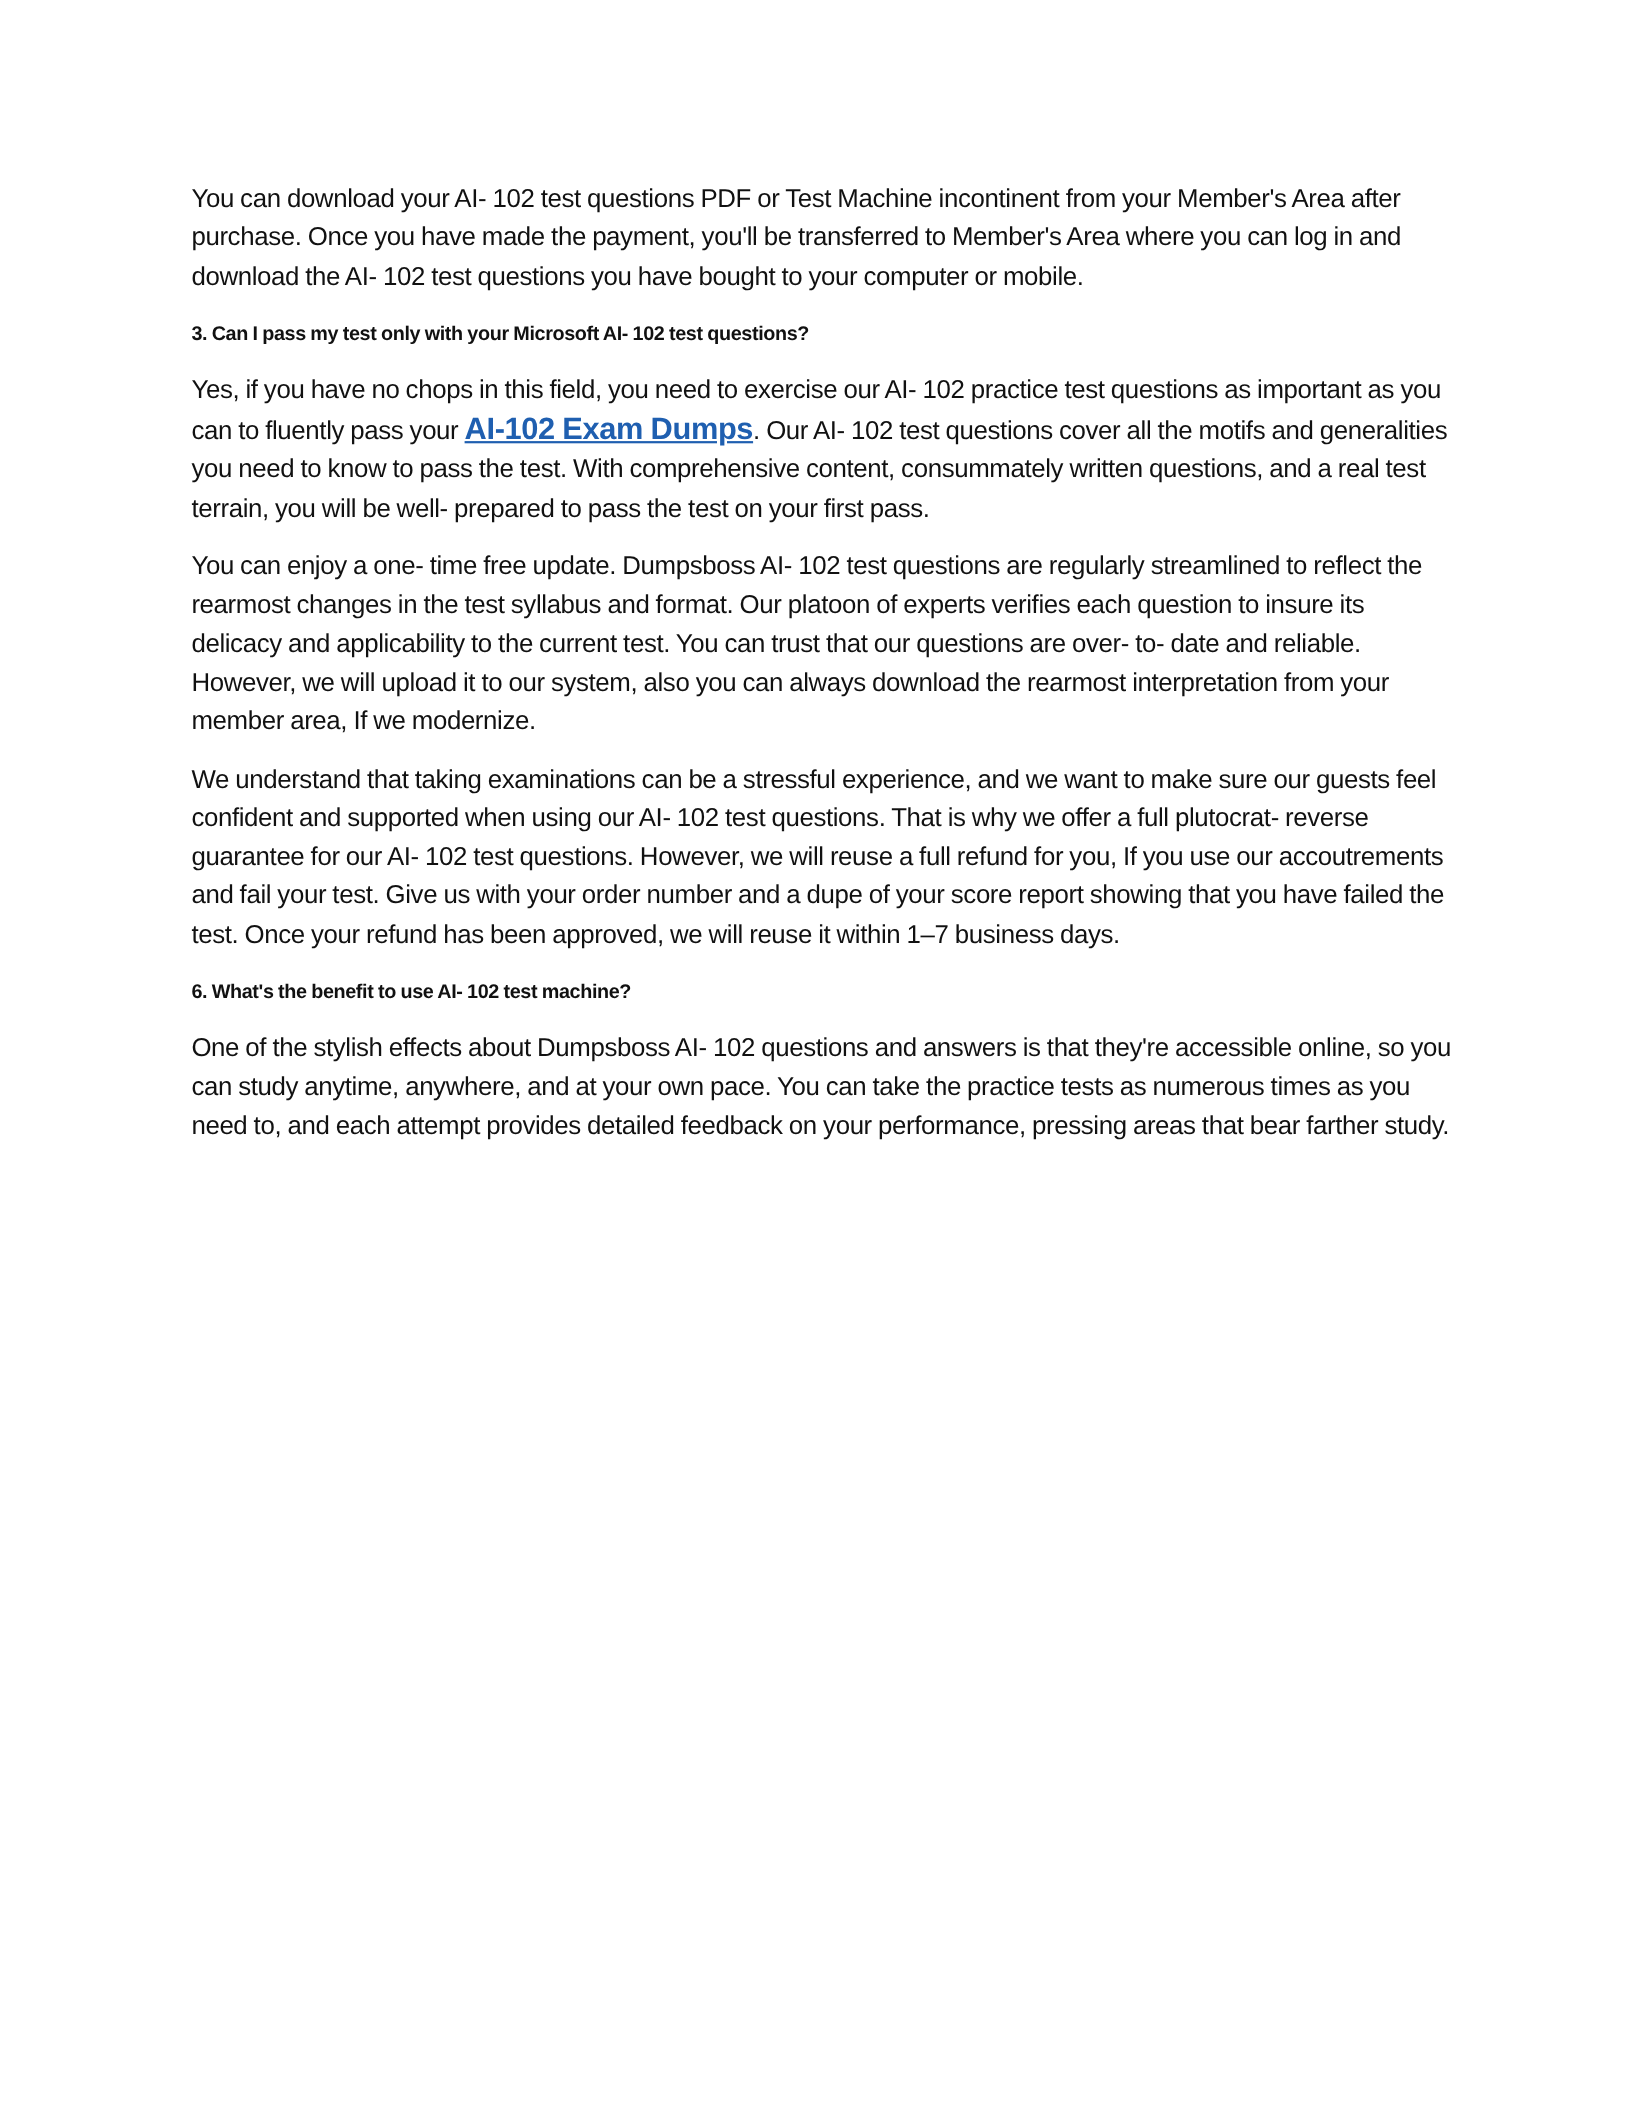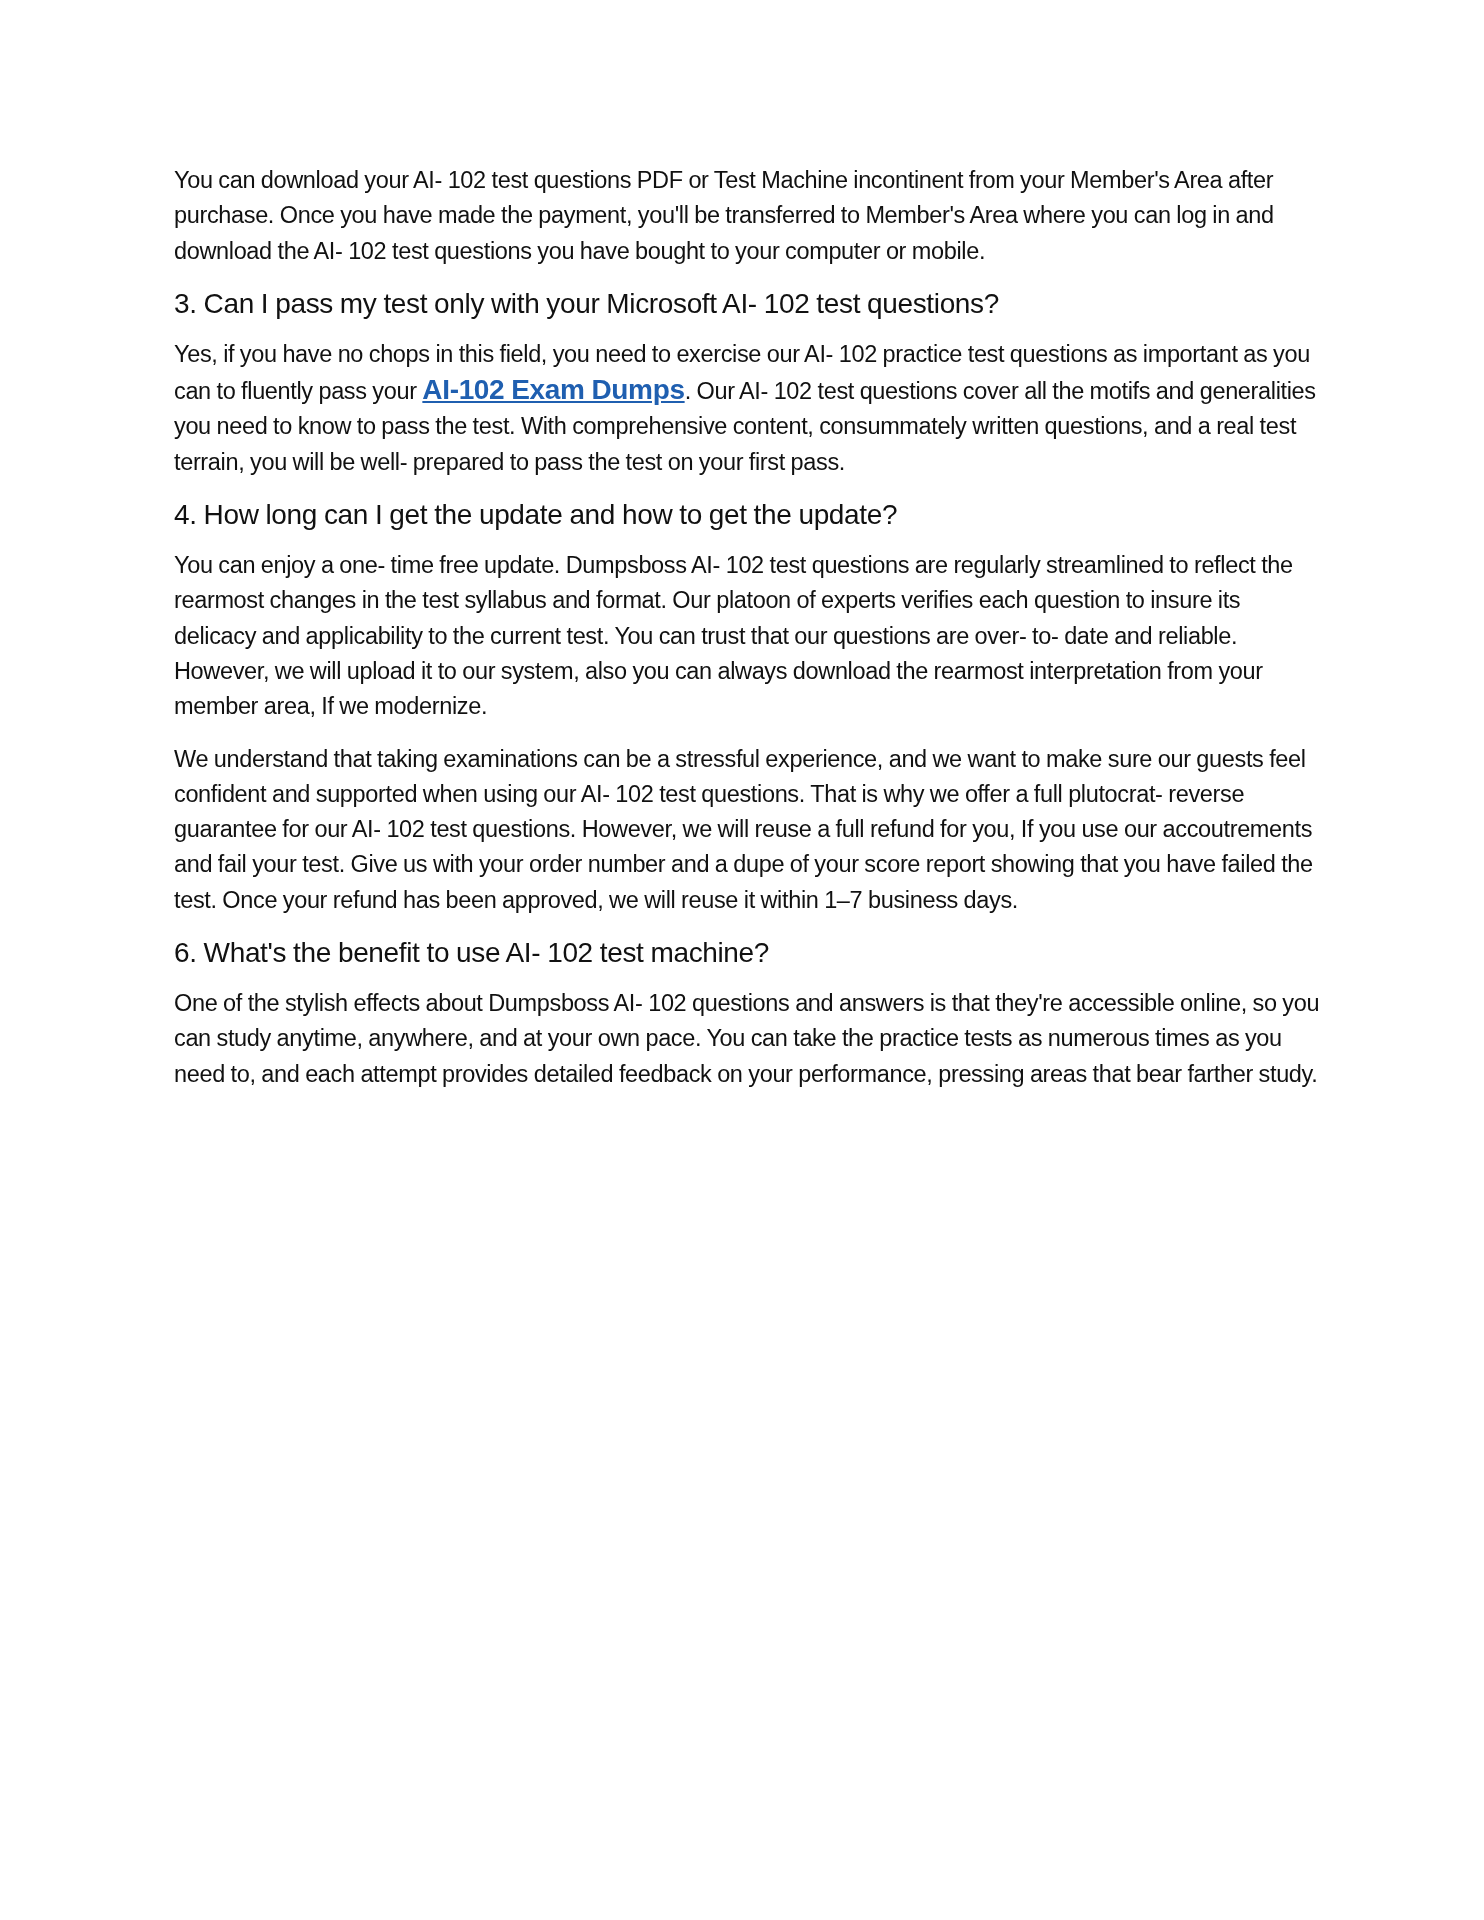--- a/index.html
+++ b/index.html
@@ -9,38 +9,37 @@
       left: 174px;
       top: 163px;
       width: 1150px;
       font-family: "Liberation Sans", "DejaVu Sans", sans-serif;
       color: #111111;
       font-size: 23.5px;
       letter-spacing: -0.35px;
       word-spacing: -0.5px;
     }
     .para { margin: 0 0 17px 0; line-height: 35.3px; }
-    .heading { margin: 0 0 16px 0; line-height: 35px; font-weight: normal; font-size: 28px; }
+    .heading { margin: 0 0 16px 0; line-height: 35px; font-weight: bold; font-size: 18px; }
     .link {
       color: #1f5fb0;
       font-weight: bold;
       text-decoration: underline;
       font-size: 28px;
       cursor: pointer;
     }
   </style>
 </head>
 <body>
 
 <div class="page">
   <p class="para">You can download your AI- 102 test questions PDF or Test Machine incontinent from your Member's Area after purchase. Once you have made the payment, you'll be transferred to Member's Area where you can log in and download the AI- 102 test questions you have bought to your computer or mobile.</p>
 
   <p class="heading">3. Can I pass my test only with your Microsoft AI- 102 test questions?</p>
   <p class="para"><span>Yes, if you have no chops in this field, you need to exercise our AI- 102 practice test questions as important as you can to fluently pass your </span><a class="link">AI-102 Exam Dumps</a><span>. Our AI- 102 test questions cover all the motifs and generalities you need to know to pass the test. With comprehensive content, consummately written questions, and a real test terrain, you will be well- prepared to pass the test on your first pass.</span></p>
 
-  <p class="heading">4. How long can I get the update and how to get the update?</p>
   <p class="para">You can enjoy a one- time free update. Dumpsboss AI- 102 test questions are regularly streamlined to reflect the rearmost changes in the test syllabus and format. Our platoon of experts verifies each question to insure its delicacy and applicability to the current test. You can trust that our questions are over- to- date and reliable. However, we will upload it to our system, also you can always download the rearmost interpretation from your member area, If we modernize.</p>
 
   <p class="para">We understand that taking examinations can be a stressful experience, and we want to make sure our guests feel confident and supported when using our AI- 102 test questions. That is why we offer a full plutocrat- reverse guarantee for our AI- 102 test questions. However, we will reuse a full refund for you, If you use our accoutrements and fail your test. Give us with your order number and a dupe of your score report showing that you have failed the test. Once your refund has been approved, we will reuse it within 1–7 business days.</p>
 
   <p class="heading">6. What's the benefit to use AI- 102 test machine?</p>
   <p class="para">One of the stylish effects about Dumpsboss AI- 102 questions and answers is that they're accessible online, so you can study anytime, anywhere, and at your own pace. You can take the practice tests as numerous times as you need to, and each attempt provides detailed feedback on your performance, pressing areas that bear farther study.</p>
 </div>
 
 </body></html>

